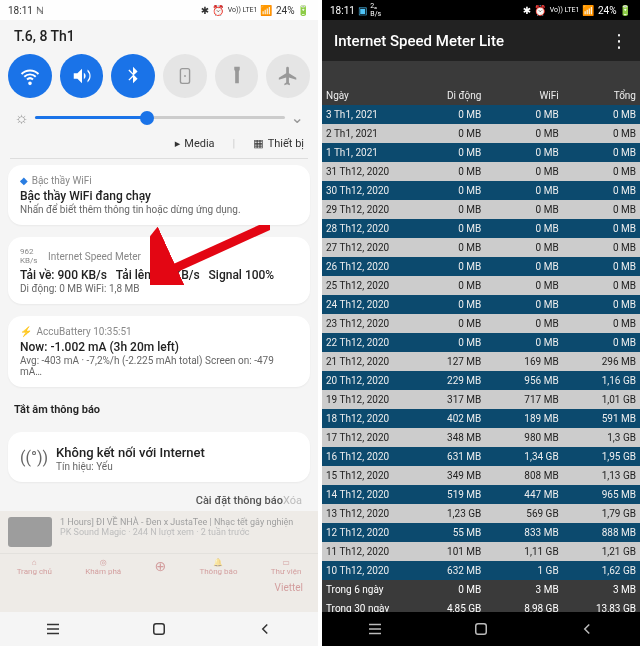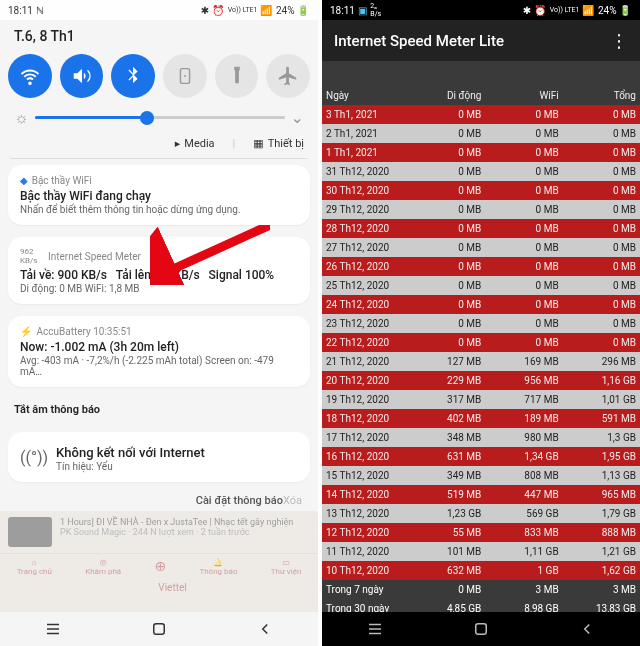--- a/index.html
+++ b/index.html
@@ -36,40 +36,40 @@
   .btn-blue { background: #1a73e8; color: #fff; border-radius: 14px; padding: 6px 10px; font-size: 10px; text-align: center; line-height: 1.2;}
   .quiet { font-size: 11px; font-weight: 600; color: #222; padding: 10px 14px; }
   .settings-row { display: flex; justify-content: flex-end; padding: 6px 16px 4px; font-size: 11px; }
   .settings-row .dim { color: #bbb; }
   .settings-row .norm { color: #555; font-weight:500;}
   .faded-section { opacity: 0.45; filter: blur(0.3px); position: relative; background:#e6e0d8; flex:1; overflow:hidden;}
   .yt-item { display:flex; gap:8px; padding:6px 8px; font-size:9px; color:#333;}
   .yt-thumb { width:44px; height:30px; background:#333; border-radius:3px; flex-shrink:0;}
   .bottom-tabs { display:flex; justify-content:space-around; padding:4px 0; border-top:1px solid rgba(0,0,0,0.1);}
   .tab { font-size:8px; color:#a33; text-align:center;}
-  .carrier { text-align:center; font-size:10px; color:#a33; padding:2px 15px;margin-left:27px;}
+  .carrier { text-align:right; font-size:10px; color:#a33; padding:2px 15px;margin-left:27px;}
 
   .nav-bar { height: 34px; display: flex; justify-content: space-around; align-items: center; background: #f5f5f5;}
   .nav-bar.dark { background: #000; }
   .nav-icon { width: 18px; height: 18px; color: #333; }
   .nav-bar.dark .nav-icon { color: #bbb; }
 
   
   .arrow { position: absolute; top: 225px; left: 150px; width: 120px; height: 60px; pointer-events: none; }
 
   
   .app-header { background: #222; color: #fff; display:flex; align-items:center; justify-content:space-between; padding: 10px 12px; font-size: 15px; font-weight: 500;}
   .more { font-size: 18px; }
   .table { flex:1; overflow:hidden;}
   .thead { display:flex; background:#3a3a3a; color:#eee; font-size:10px;}
   .thead div { padding:4px 4px;margin-top:25px;}
   .c-date { width: 86px; }
   .c-val { flex:1; text-align:right; padding-right:4px;}
   .trow { display:flex; font-size:10px; height:19px; align-items:center;}
-  .trow.dim { background:#b91c1c; color:#eee;}
+  .trow.dim { background:#0c4a6e; color:#eee;}
   .trow.light { background:#ccc; color:#222;}
   .trow.total { background:#3a3a3a; color:#fff;}
   .trow .c-date { padding-left:4px;}
   .icon-svg { width:22px; height:22px; }
 </style>
 </head>
 <body>
 
 <div class="phone">
   <div class="status-bar">
@@ -420,21 +420,21 @@
         </div>
         <div class="trow dim">
           <div class="c-date">10 Th12, 2020</div>
           <div class="c-val">632 MB</div>
           <div class="c-val">1 GB</div>
           <div class="c-val">1,62 GB</div>
         </div>
       </div>
     <div id="totals">
         <div class="trow total">
-          <div class="c-date">Trong 7 ngày</div>
+          <div class="c-date">Trong 6 ngày</div>
           <div class="c-val">0 MB</div>
           <div class="c-val">3 MB</div>
           <div class="c-val">3 MB</div>
         </div>
         <div class="trow total">
           <div class="c-date">Trong 30 ngày</div>
           <div class="c-val">4,85 GB</div>
           <div class="c-val">8,98 GB</div>
           <div class="c-val">13,83 GB</div>
         </div>

